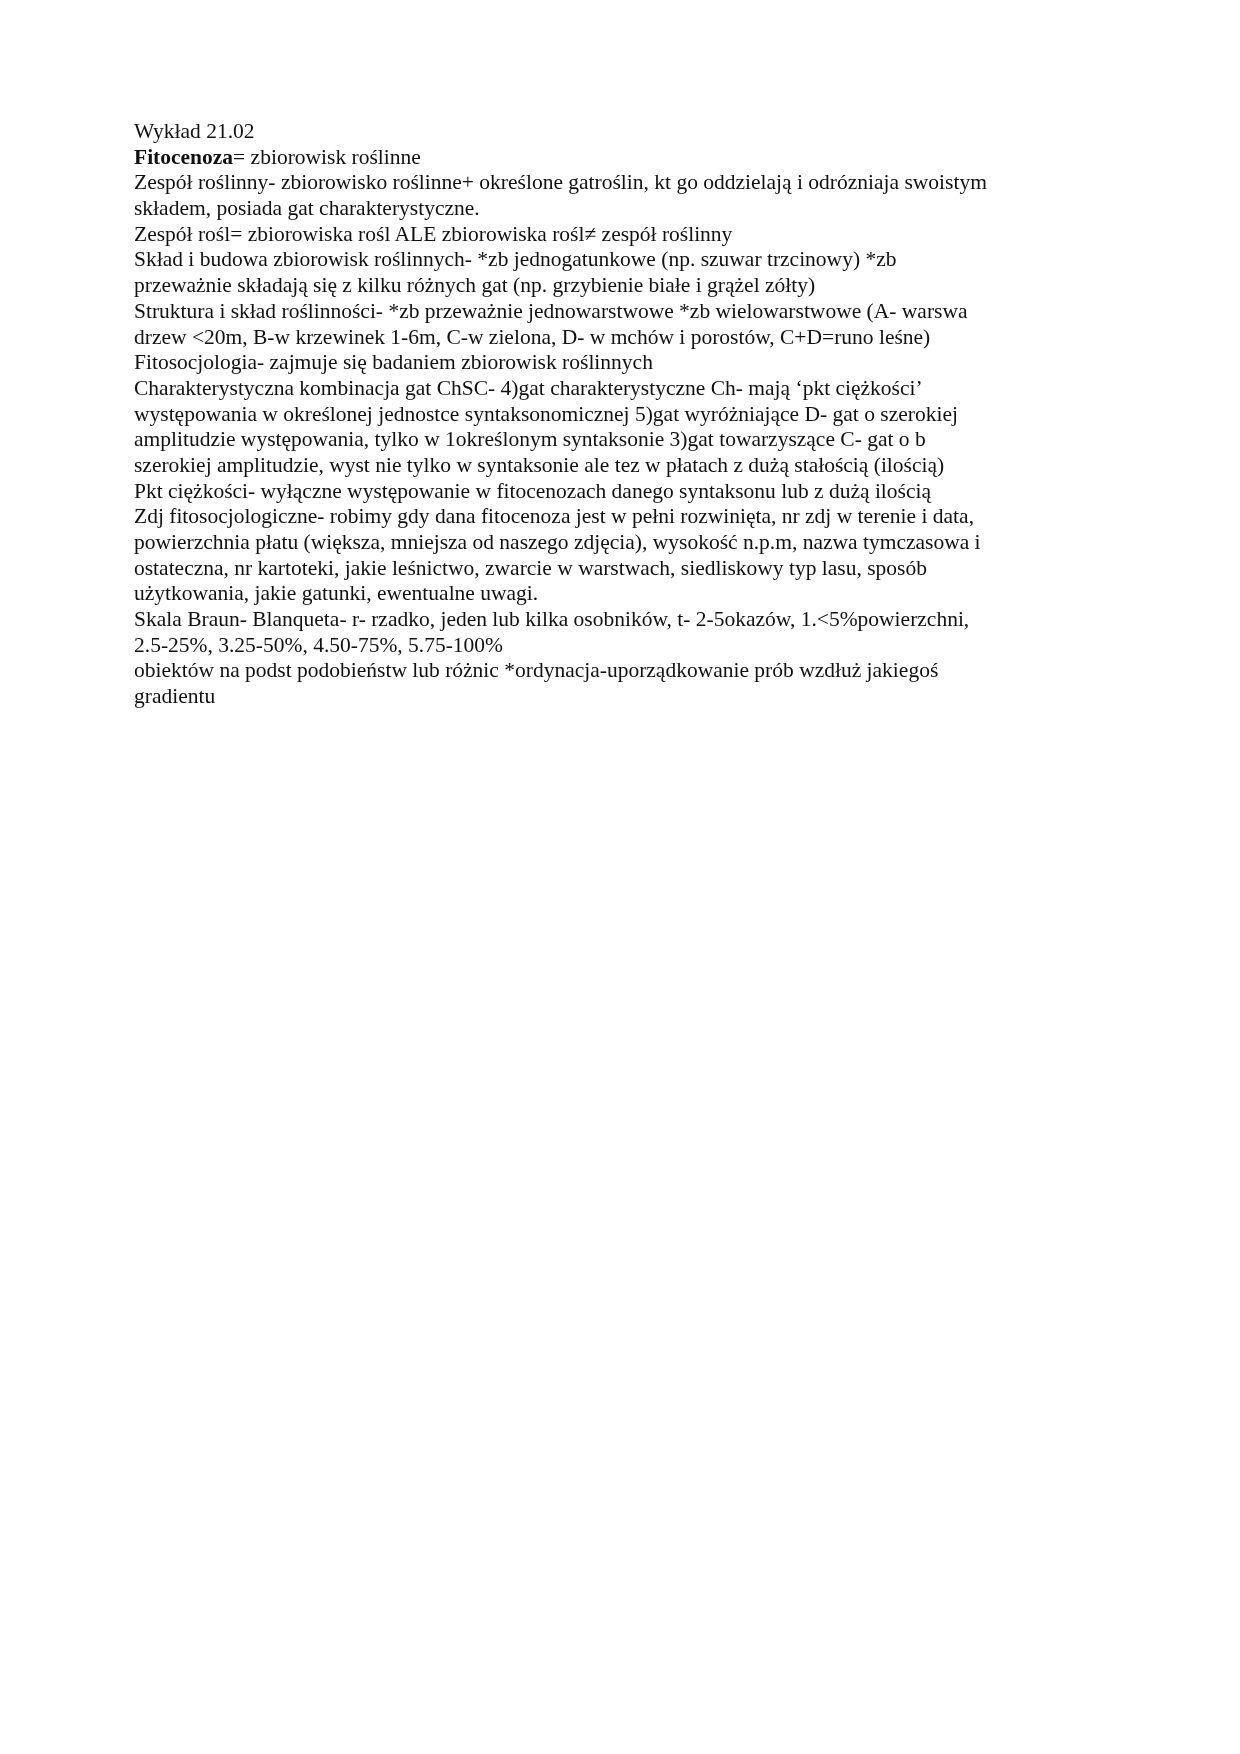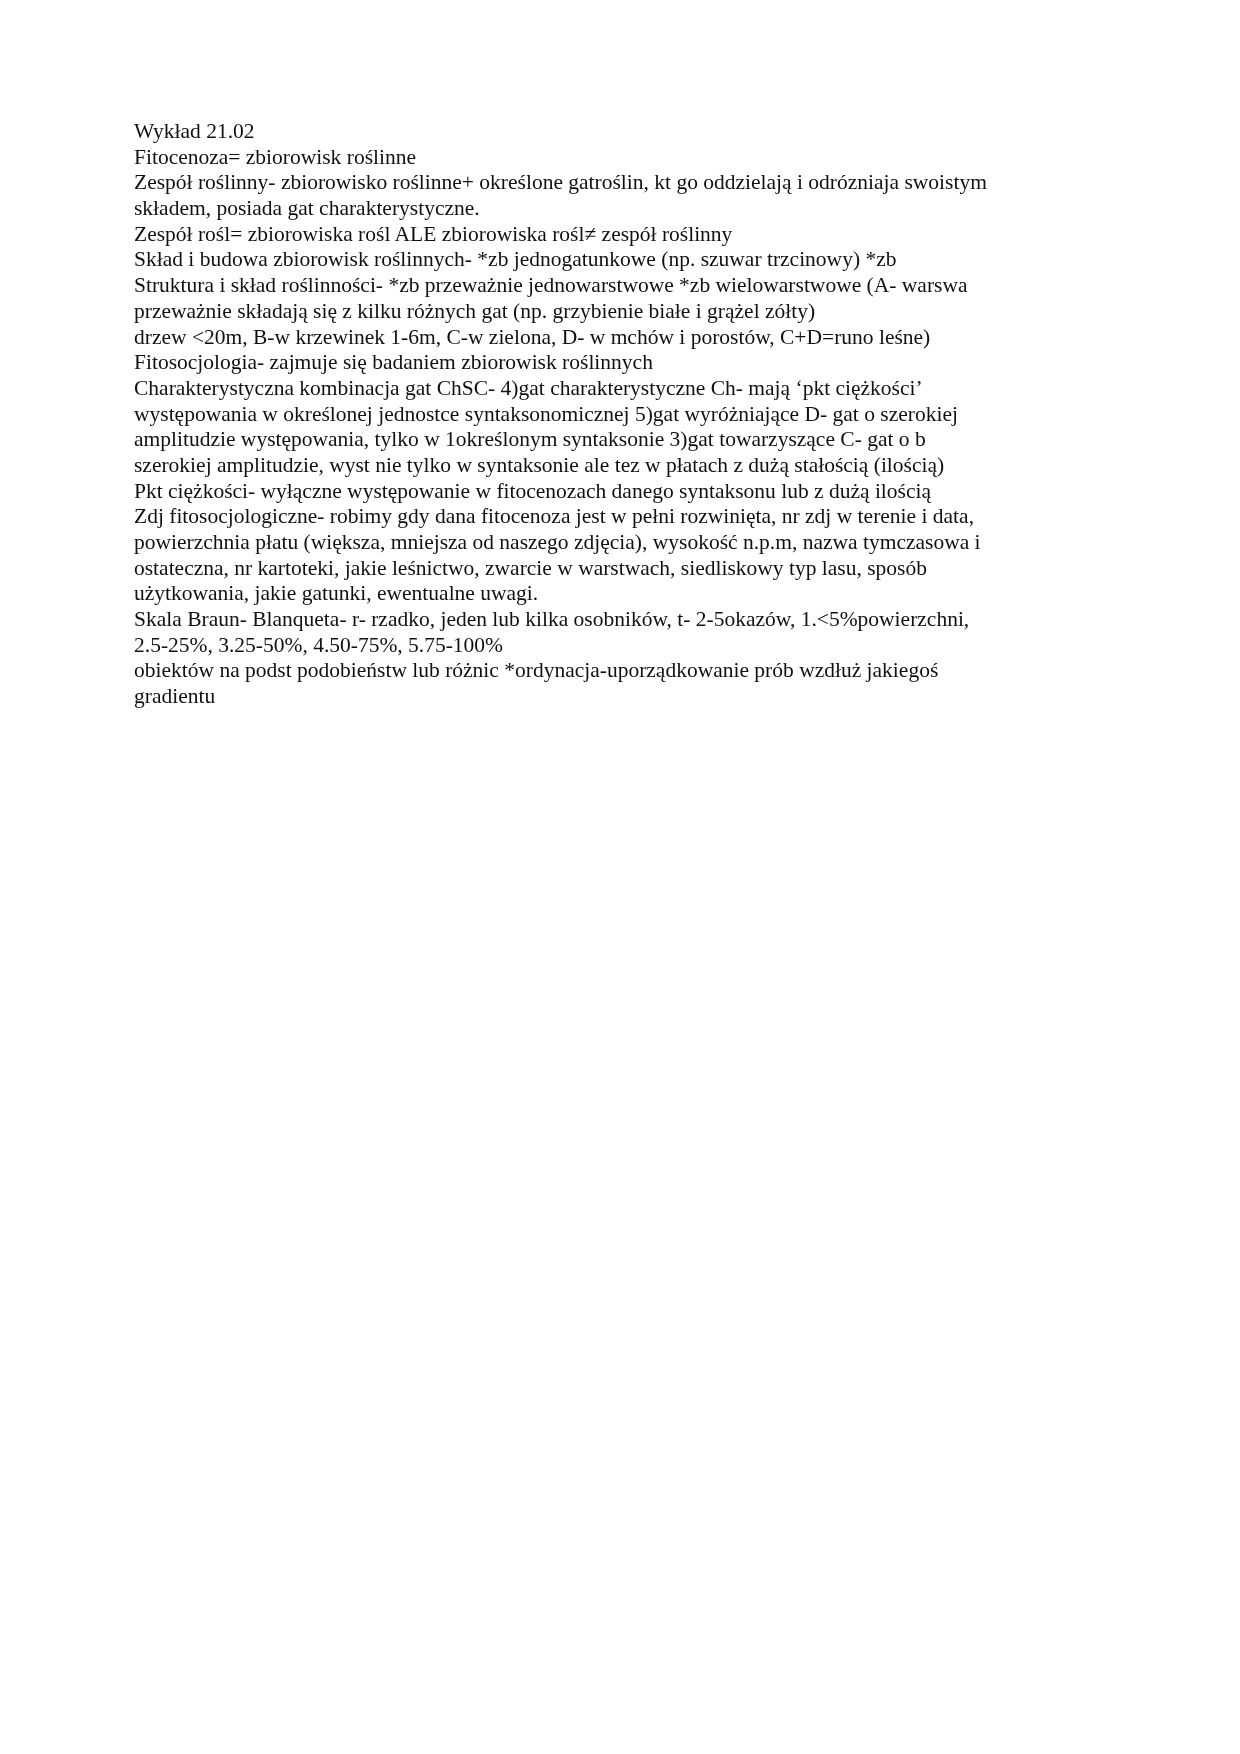--- a/index.html
+++ b/index.html
@@ -8,35 +8,35 @@
     position: absolute; left: 0; top: 0; width: 1240px; height: 1754px; background: #fff;
   }
   .text {
     position: absolute; left: 118px; top: 119px;
     font-family: "Liberation Serif", "DejaVu Serif", serif;
     font-size: 21.5px; line-height: 25.7px; color: #111;
     white-space: nowrap;
     margin-left: 16px;
   }
   .line { display: block; height: 25.7px; }
-  .bold { font-weight: normal; }
+  .bold { font-weight: bold; }
 </style>
 </head>
 <body>
 
 <div class="page">
   <div class="text">
     <span class="line">Wykład 21.02</span>
     <span class="line"><span class="bold">Fitocenoza</span><span>= zbiorowisk roślinne</span></span>
     <span class="line">Zespół roślinny- zbiorowisko roślinne+ określone gatroślin, kt go oddzielają i odrózniaja swoistym</span>
     <span class="line">składem, posiada gat charakterystyczne.</span>
     <span class="line">Zespół rośl= zbiorowiska rośl ALE zbiorowiska rośl≠ zespół roślinny</span>
     <span class="line">Skład i budowa zbiorowisk roślinnych- *zb jednogatunkowe (np. szuwar trzcinowy) *zb</span>
+    <span class="line">przeważnie składają się z kilku różnych gat (np. grzybienie białe i grążel zółty)</span>
     <span class="line">Struktura i skład roślinności- *zb przeważnie jednowarstwowe *zb wielowarstwowe (A- warswa</span>
-    <span class="line">przeważnie składają się z kilku różnych gat (np. grzybienie białe i grążel zółty)</span>
     <span class="line">drzew &lt;20m, B-w krzewinek 1-6m, C-w zielona, D- w mchów i porostów, C+D=runo leśne)</span>
     <span class="line">Fitosocjologia- zajmuje się badaniem zbiorowisk roślinnych</span>
     <span class="line">Charakterystyczna kombinacja gat ChSC- 4)gat charakterystyczne Ch- mają ‘pkt ciężkości’</span>
     <span class="line">występowania w określonej jednostce syntaksonomicznej 5)gat wyróżniające D- gat o szerokiej</span>
     <span class="line">amplitudzie występowania, tylko w 1określonym syntaksonie 3)gat towarzyszące C- gat o b</span>
     <span class="line">szerokiej amplitudzie, wyst nie tylko w syntaksonie ale tez w płatach z dużą stałością (ilością)</span>
     <span class="line">Pkt ciężkości- wyłączne występowanie w fitocenozach danego syntaksonu lub z dużą ilością</span>
     <span class="line">Zdj fitosocjologiczne- robimy gdy dana fitocenoza jest w pełni rozwinięta, nr zdj w terenie i data,</span>
     <span class="line">powierzchnia płatu (większa, mniejsza od naszego zdjęcia), wysokość n.p.m, nazwa tymczasowa i</span>
     <span class="line">ostateczna, nr kartoteki, jakie leśnictwo, zwarcie w warstwach, siedliskowy typ lasu, sposób</span>

